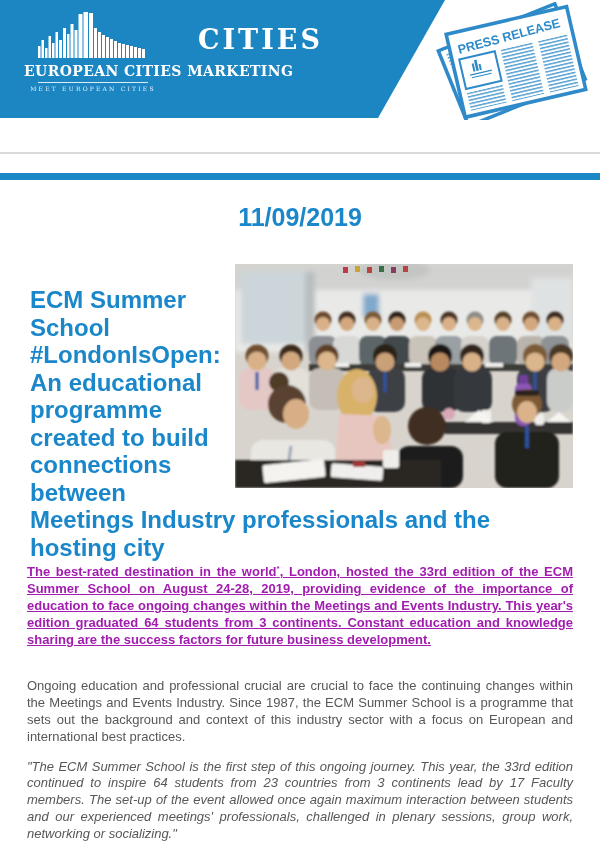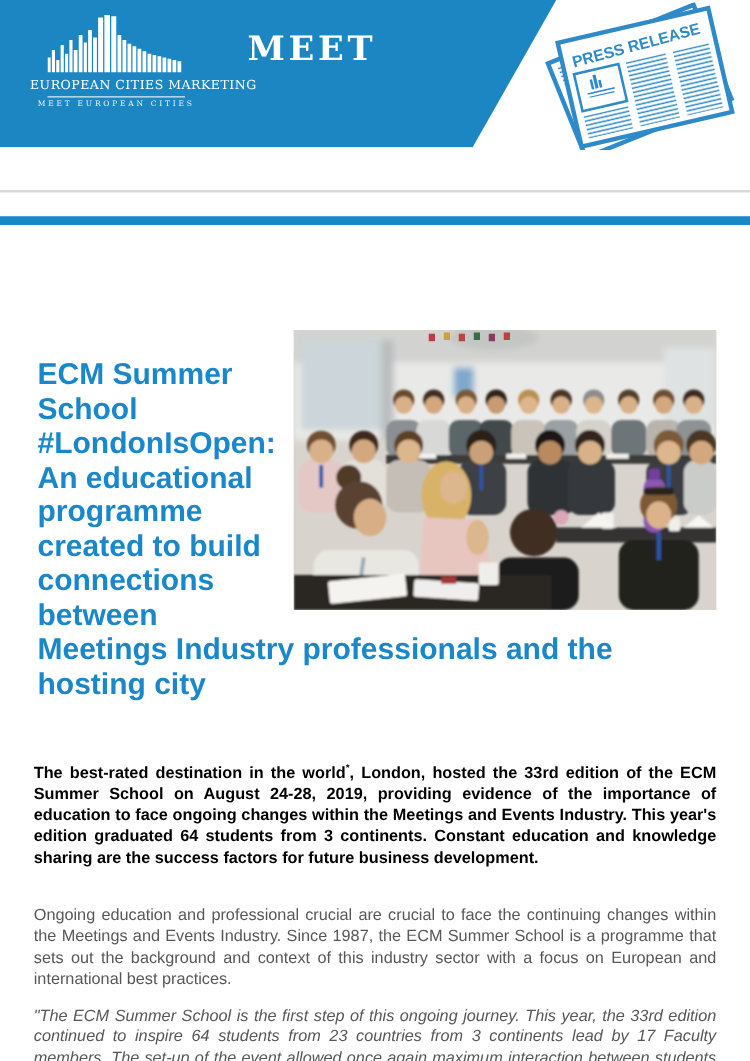--- a/index.html
+++ b/index.html
@@ -6,22 +6,22 @@
   html,body { background:#ffffff; }
   .page { position:relative; width:600px; height:849px; background:#fff; overflow:hidden;
           font-family:"Liberation Sans", sans-serif; }
 
   
   .banner-blue { position:absolute; top:0; left:0; width:600px; height:118px;
                  background:#1c86c3;
                  clip-path:polygon(0 0, 445px 0, 378px 118px, 0 118px); }
   .logo { position:absolute; top:12px; left:24px; width:138px; text-align:center; color:#fff; }
   .logo svg { display:block; margin:0 auto; }
-  .logo-org { margin-top:5px; font-family:"DejaVu Serif", serif; font-weight:normal;
-              font-size:10px; letter-spacing:0.4px; white-space:nowrap; }
+  .logo-org { margin-top:5px; font-family:"DejaVu Serif", serif; font-weight:bold;
+              font-size:14px; letter-spacing:0.4px; white-space:nowrap; }
   .logo-rule { height:1px; background:rgba(255,255,255,.85); margin:3px 14px 2px 14px; }
   .logo-tag { font-family:"DejaVu Serif", serif; font-size:6px; letter-spacing:2.2px;
               color:rgba(255,255,255,.9); white-space:nowrap; }
   .banner-title { position:absolute; top:22px; left:198px; color:#fff;
                   font-family:"DejaVu Serif", serif; font-weight:bold;
                   font-size:27px; line-height:35px; letter-spacing:3px; }
   .press-icon { position:absolute; top:2px; right:12px; width:154px; height:118px; }
 
   
   .rule-gray { position:absolute; top:152px; left:0; width:600px; height:2px; background:#d9d9d9; }
@@ -30,21 +30,21 @@
   
   .date { position:absolute; top:203px; left:0; width:600px; text-align:center;
           color:#1a87ca; font-weight:bold; font-size:25px; }
 
   
   .article { position:absolute; top:286px; left:27px; width:546px; color:#575757; font-size:13px; }
   .photo { float:right; width:338px; height:224px; margin:-22px 0 12px 10px; background:#cfc9c0; }
   .photo svg { display:block; width:338px; height:224px; }
   h1.headline { font-size:24px; line-height:27.5px; font-weight:bold; color:#1a87ca; padding-left:3px; }
   p { text-align:justify; line-height:16.8px; }
-  .intro { clear:none; margin-top:46px; font-weight:bold; color:#000000; }
+  .intro { clear:none; font-weight:bold; color:#a21caf;text-decoration:underline; }
   .intro sup { font-size:8px; }
   .body1 { margin-top:30px; }
   .quote { margin-top:13px; }
   .q-italic { font-style:italic; }
 </style>
 </head>
 <body>
 
 <div class="page">
 
@@ -79,21 +79,21 @@
           <rect x="96" y="35" width="3" height="11"></rect>
             <rect x="100" y="36" width="3" height="10"></rect>
           <rect x="104" y="37" width="3" height="9"></rect>
         </g>
       </svg>
       <div class="logo-org">EUROPEAN CITIES MARKETING</div>
       <div class="logo-rule"></div>
       <div class="logo-tag">MEET EUROPEAN CITIES</div>
     </div>
     <div class="banner-title">
-      <div>MEET</div>
+      <div>CITIES</div>
     </div>
   </div>
 
   <div class="press-icon">
     <svg viewBox="0 0 152 116" width="154" height="118">
       <defs>
         <pattern id="np" width="6" height="3.4" patternUnits="userSpaceOnUse">
           <rect width="6" height="1.2" y="1" fill="#2e8ac8"></rect>
         </pattern>
       </defs>
@@ -117,20 +117,21 @@
           <rect x="69" y="45" width="32" height="52" fill="url(#np)"></rect>
           <rect x="107" y="45" width="29" height="52" fill="url(#np)"></rect>
         </g>
       </g>
     </svg>
   </div>
 
   <div class="rule-gray"></div>
   <div class="rule-blue"></div>
 
+  <div class="date">11/09/2019</div>
 
   <div class="article">
 
     <div class="photo">
       <svg viewBox="0 0 338 224">
         <defs>
           <filter id="soft">
               <feGaussianBlur stdDeviation="1"></feGaussianBlur>
             </filter>
           <filter id="soft2">

